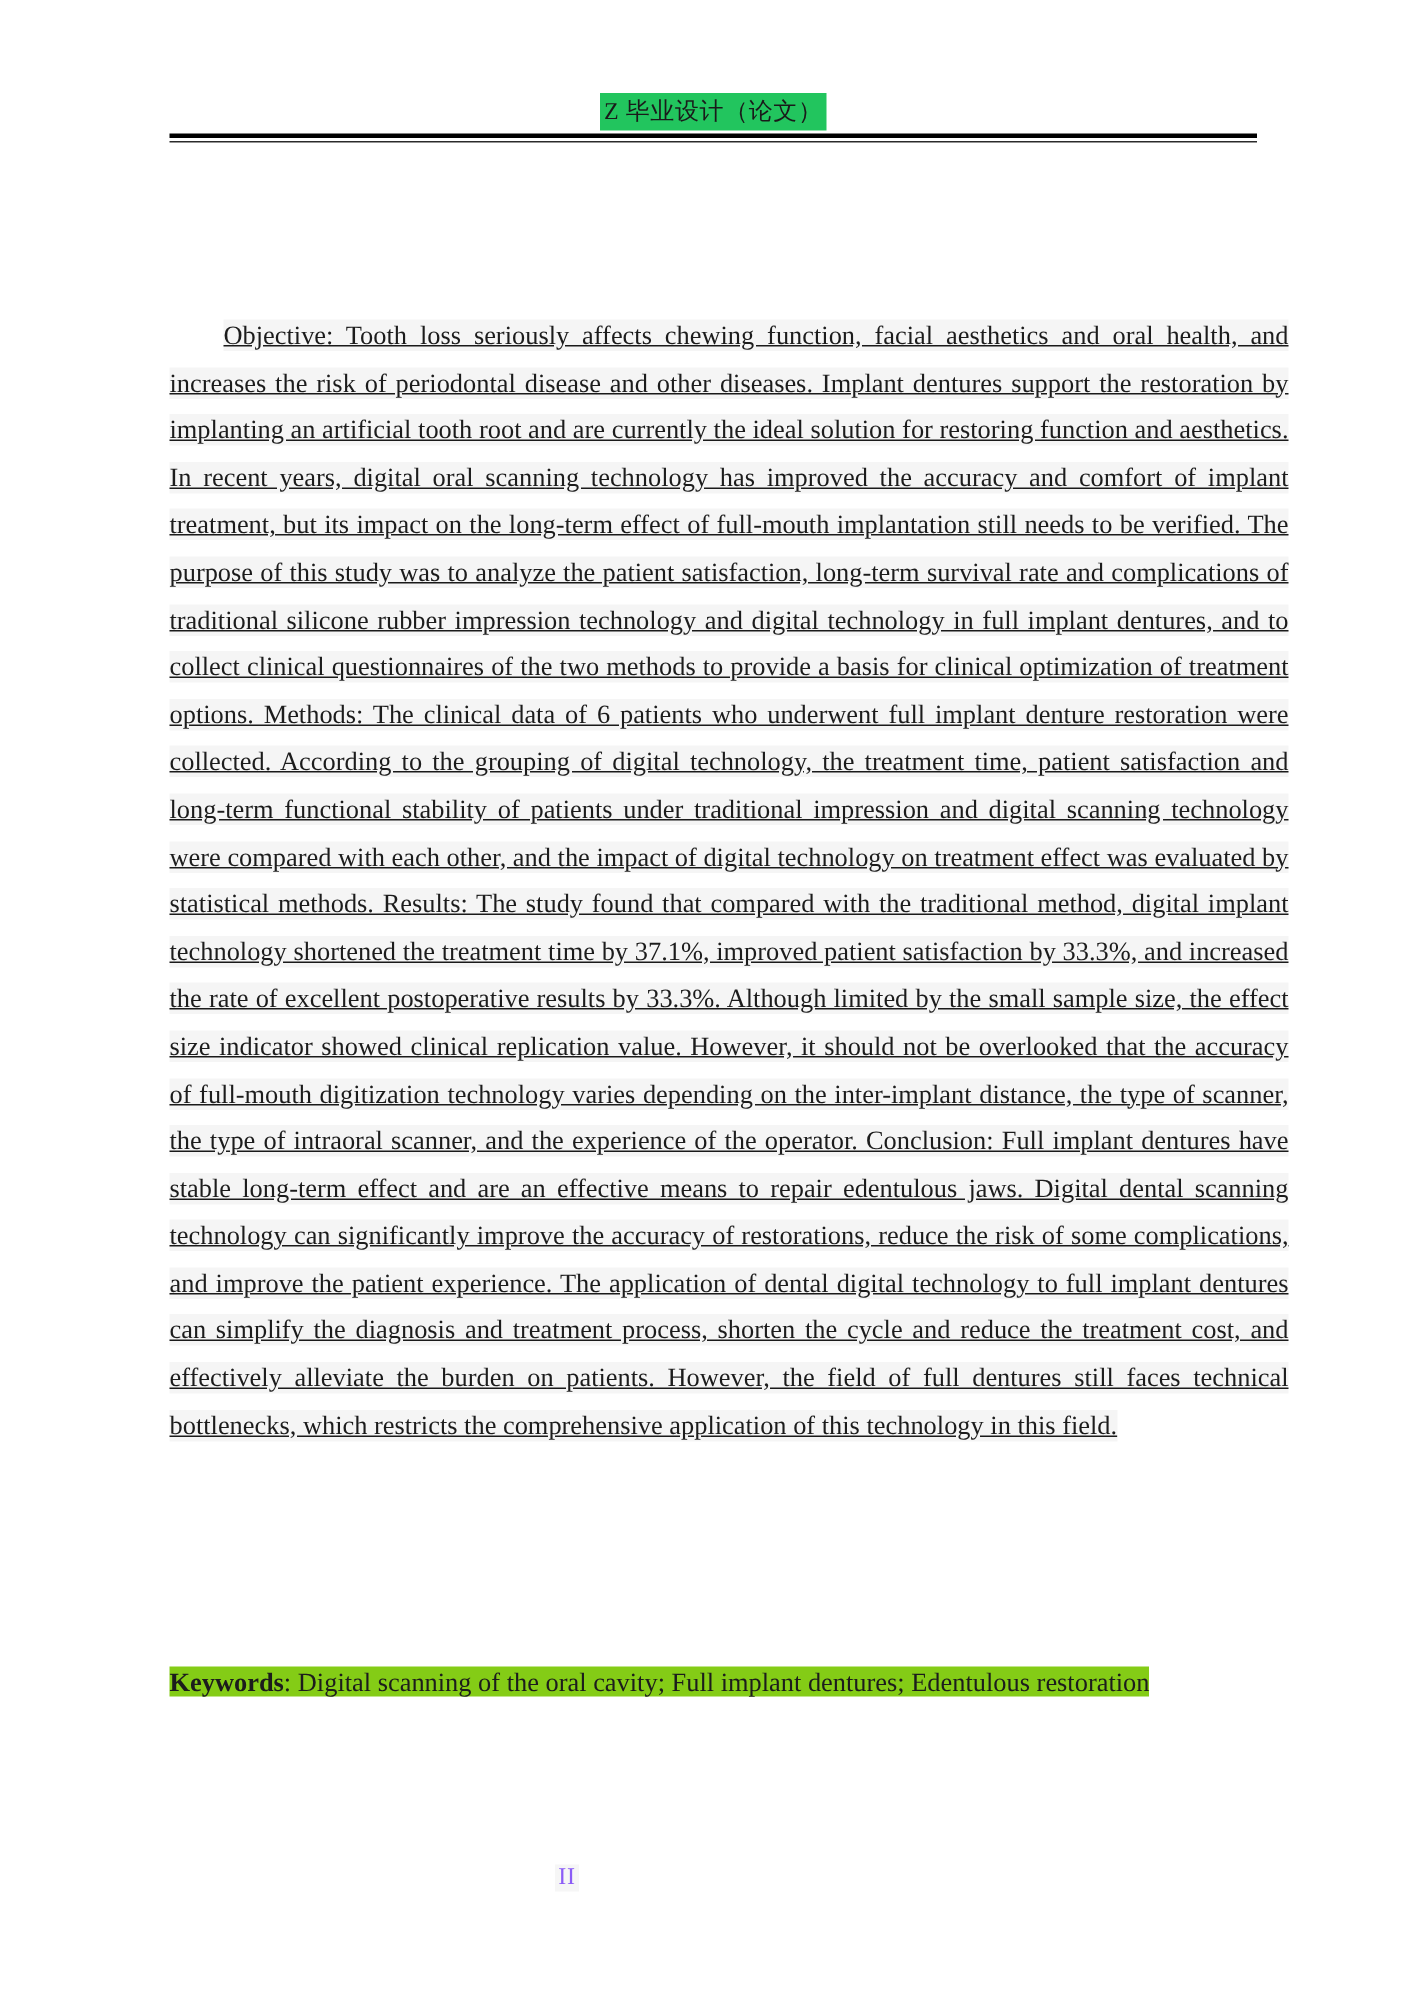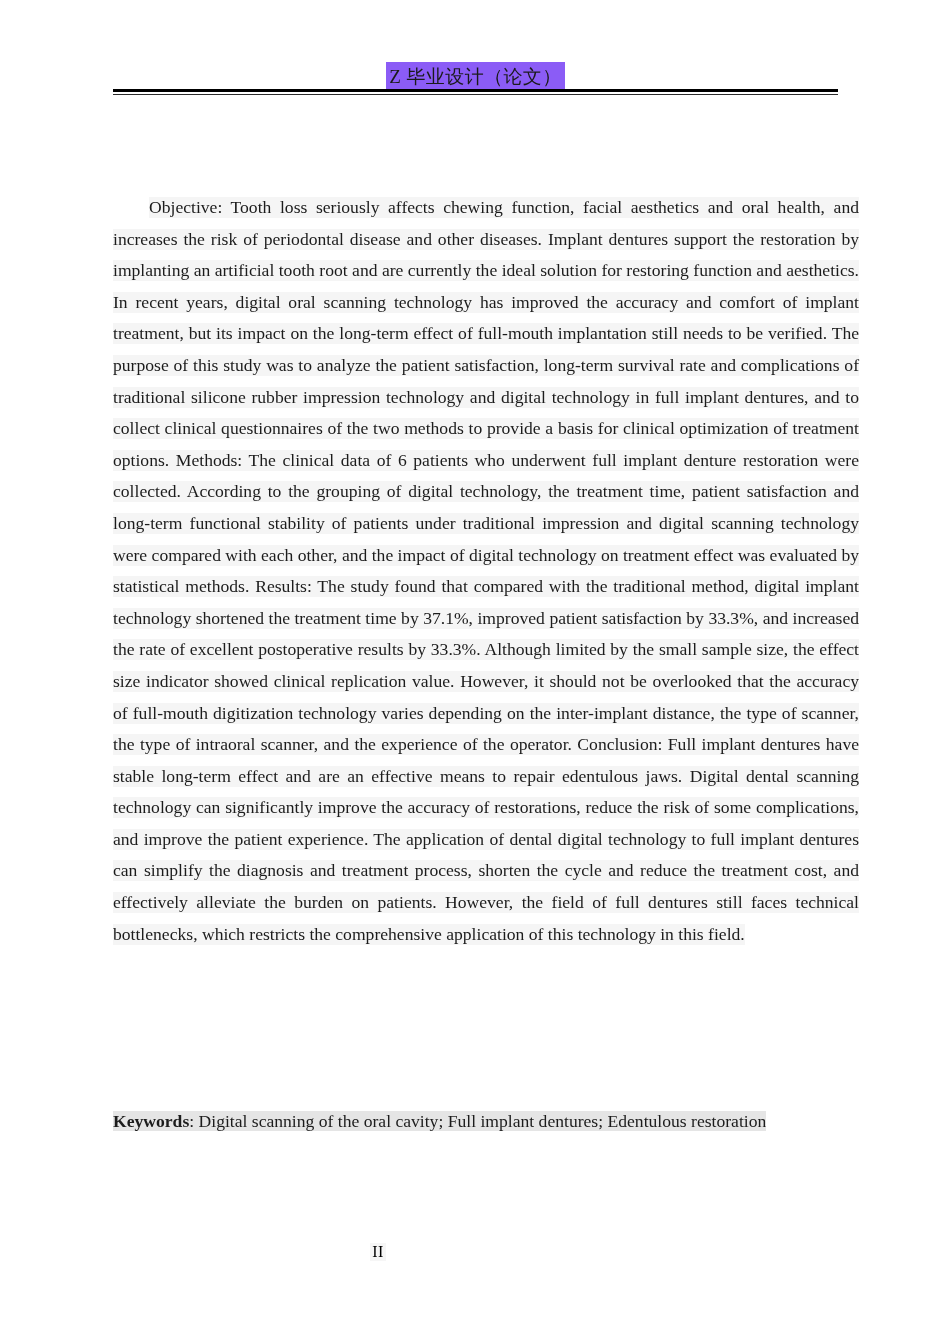--- a/index.html
+++ b/index.html
@@ -26,25 +26,25 @@
   .header {
     position: absolute;
     left: 113px;
     top: 62px;
     width: 725px;
     text-align: center;
   }
   .header-text {
     display: inline-block;
     font-family: "Liberation Serif", "DejaVu Serif", serif;
-    font-size: 19px;
+    font-size: 16px;
     line-height: 1.45;
     letter-spacing: 0.4px;
     color: #1a1a1a;
-    background: #8b5cf6;
+    background: #22c55e;
     padding: 1px 3px;
     white-space: nowrap;
   }
   .header-rule {
     position: absolute;
     left: 113px;
     width: 725px;
     background: #000000;
   }
   .header-rule-thick {
@@ -73,22 +73,23 @@
     letter-spacing: 0.6px;
     color: #111111;
     background: #f4f4f4;
     padding: 1px 5px;
   }
 
   
   .body-block {
     position: absolute;
     left: 113px;
-    top: 192px;
+    top: 208px;
     width: 746px;
+    text-decoration: underline;
   }
   .para {
     margin: 0;
     font-size: 17.6px;
     line-height: 31.6px;
     text-align: justify;
     text-justify: inter-word;
     text-indent: 36px;
     color: #1c1c1c;
     hyphens: none;
@@ -107,40 +108,40 @@
     width: 746px;
   }
   .keywords {
     margin: 0;
     font-size: 17.6px;
     line-height: 31.6px;
     text-align: left;
     color: #1c1c1c;
   }
   .keywords .hl {
-    background: #e5e5e5;
+    background: #84cc16;
     box-decoration-break: clone;
     -webkit-box-decoration-break: clone;
   }
   .keywords .kw-label {
     font-weight: 700;
   }
 
   
   .footer {
     position: absolute;
     left: 113px;
     top: 1243px;
     width: 530px;
     text-align: center;
   }
   .footer-num {
     display: inline-block;
     font-size: 16px;
-    color: #000000;
+    color: #8b5cf6;
     background: #f6f6f6;
     padding: 0 2px;
     letter-spacing: 0.5px;
   }
 </style>
 </head>
 <body>
 
 <div class="page">
 

